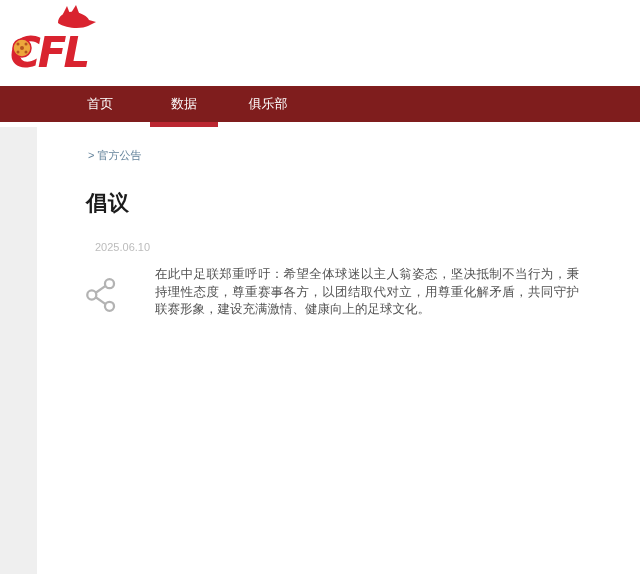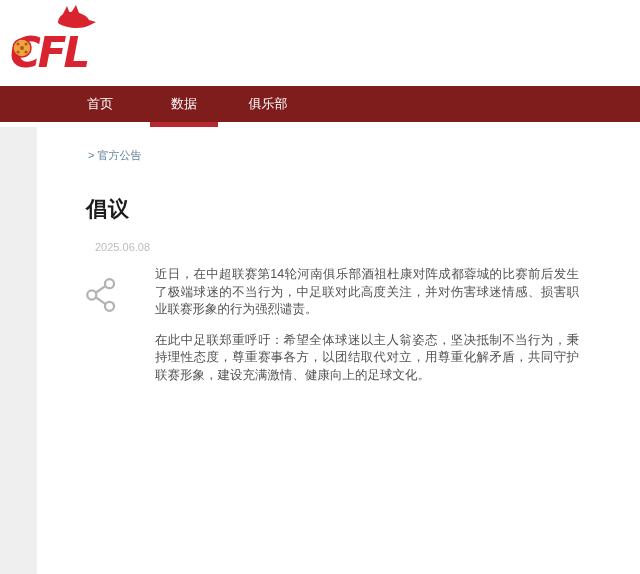--- a/index.html
+++ b/index.html
@@ -21,21 +21,21 @@
          background:#7f1d1d; display:flex; align-items:center; padding-left:58px; }
   .nav-item { display:block; width:84px; flex:0 0 84px; text-align:center; color:#ffffff;
               font-size:13px; text-decoration:none; cursor:pointer; white-space:nowrap; }
   .nav-item.active { font-size:17px; font-weight:bold; }
   .active-indicator { position:absolute; top:122px; left:150px; width:68px; height:5px; background:#bb2731; }
 
   
   .left-gutter { position:absolute; left:0; top:127px; width:37px; height:447px; background:#efefef; }
 
   .breadcrumb { position:absolute; left:88px; top:148px; font-size:11px; color:#64839b; cursor:pointer; }
-  .page-title { position:absolute; left:86px; top:195px; font-size:21px; font-weight:bold; color:#1c1c1c; letter-spacing:1px; }
+  .page-title { position:absolute; left:86px; top:189px; font-size:21px; font-weight:bold; color:#1c1c1c; letter-spacing:1px; }
   .pub-date  { position:absolute; left:95px; top:241px; font-size:11px; color:#bcbcbc; }
 
   .share { position:absolute; left:84px; top:276px; width:34px; height:38px; cursor:pointer; }
 
   
   .article { position:absolute; left:155px; top:266px; width:424px;
              font-size:12.5px; line-height:1.4; color:#525252; }
   .doc-title { text-align:center; margin-bottom:14px; letter-spacing:8px; color:#4c4c4c; }
   .article p { margin:0 0 13px 0; text-align:justify; }
 </style>
@@ -72,29 +72,28 @@
   <a class="nav-item">俱乐部</a>
 </div>
 <div class="active-indicator"></div>
 
 <div class="left-gutter"></div>
 
 <a class="breadcrumb">&gt; 官方公告</a>
 
 <h1 class="page-title">倡议</h1>
 
-<div class="pub-date">2025.06.08</div>
+<div class="pub-date">2025.06.10</div>
 
 <div class="share">
   <svg viewBox="0 0 24 26" width="34" height="38" fill="none" stroke="#b3b3b3" stroke-width="1.6">
     <circle cx="5.5" cy="13" r="3.2"></circle>
     <circle cx="18" cy="5" r="3.2"></circle>
     <circle cx="18" cy="21" r="3.2"></circle>
     <line x1="8.3" y1="11.4" x2="15.2" y2="6.6"></line>
     <line x1="8.3" y1="14.6" x2="15.2" y2="19.4"></line>
   </svg>
 </div>
 
 <div class="article">
-  <p>近日，在中超联赛第14轮河南俱乐部酒祖杜康对阵成都蓉城的比赛前后发生了极端球迷的不当行为，中足联对此高度关注，并对伤害球迷情感、损害职业联赛形象的行为强烈谴责。</p>
   <p>在此中足联郑重呼吁：希望全体球迷以主人翁姿态，坚决抵制不当行为，秉持理性态度，尊重赛事各方，以团结取代对立，用尊重化解矛盾，共同守护联赛形象，建设充满激情、健康向上的足球文化。</p>
 
 </div>
 
 </body></html>

